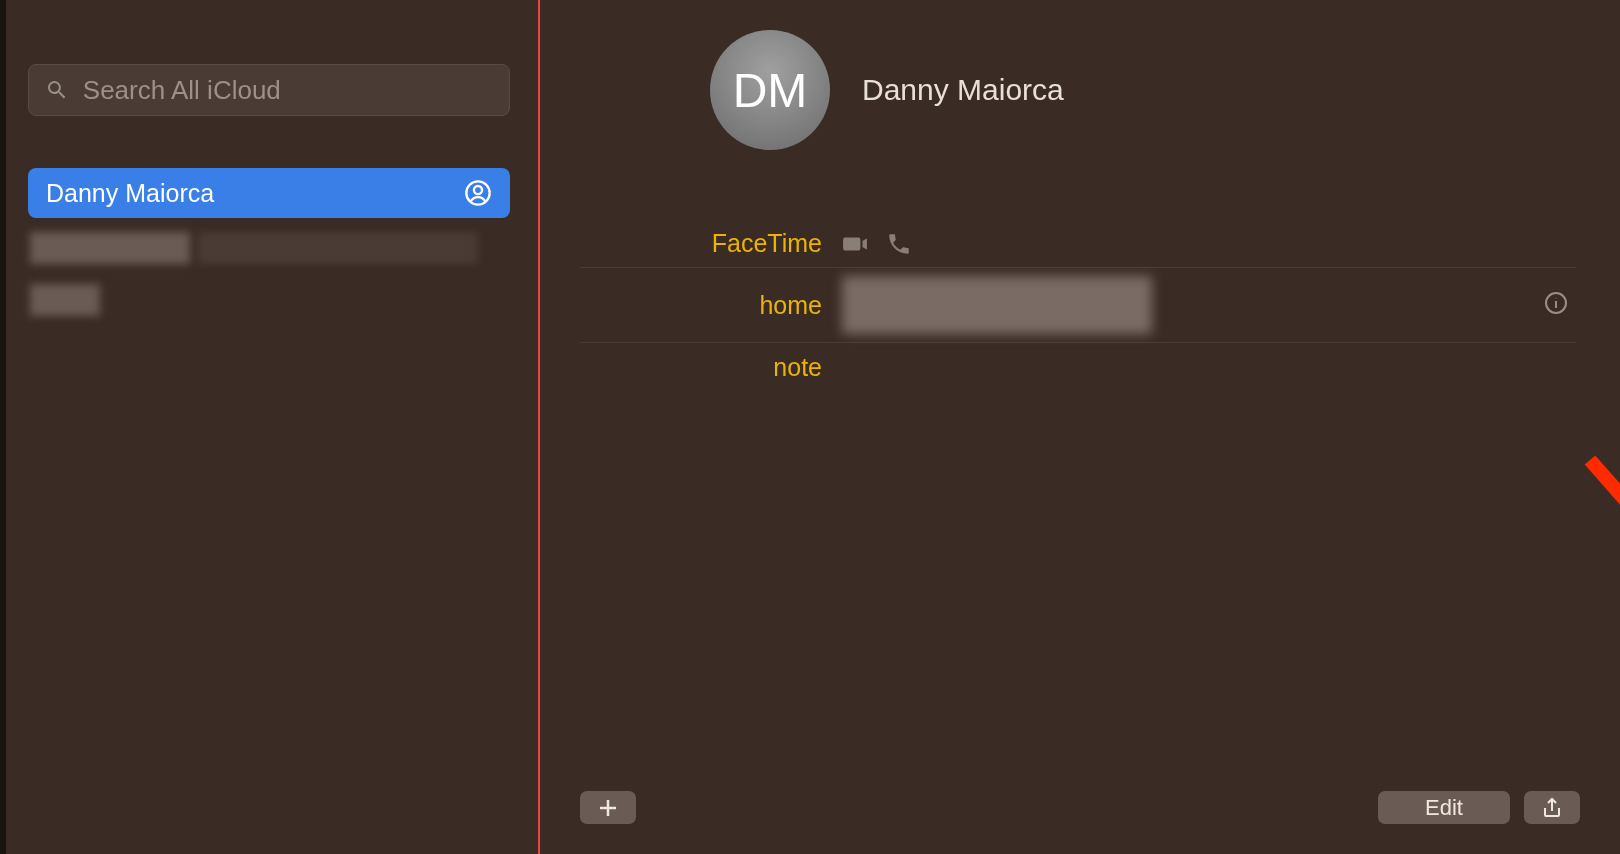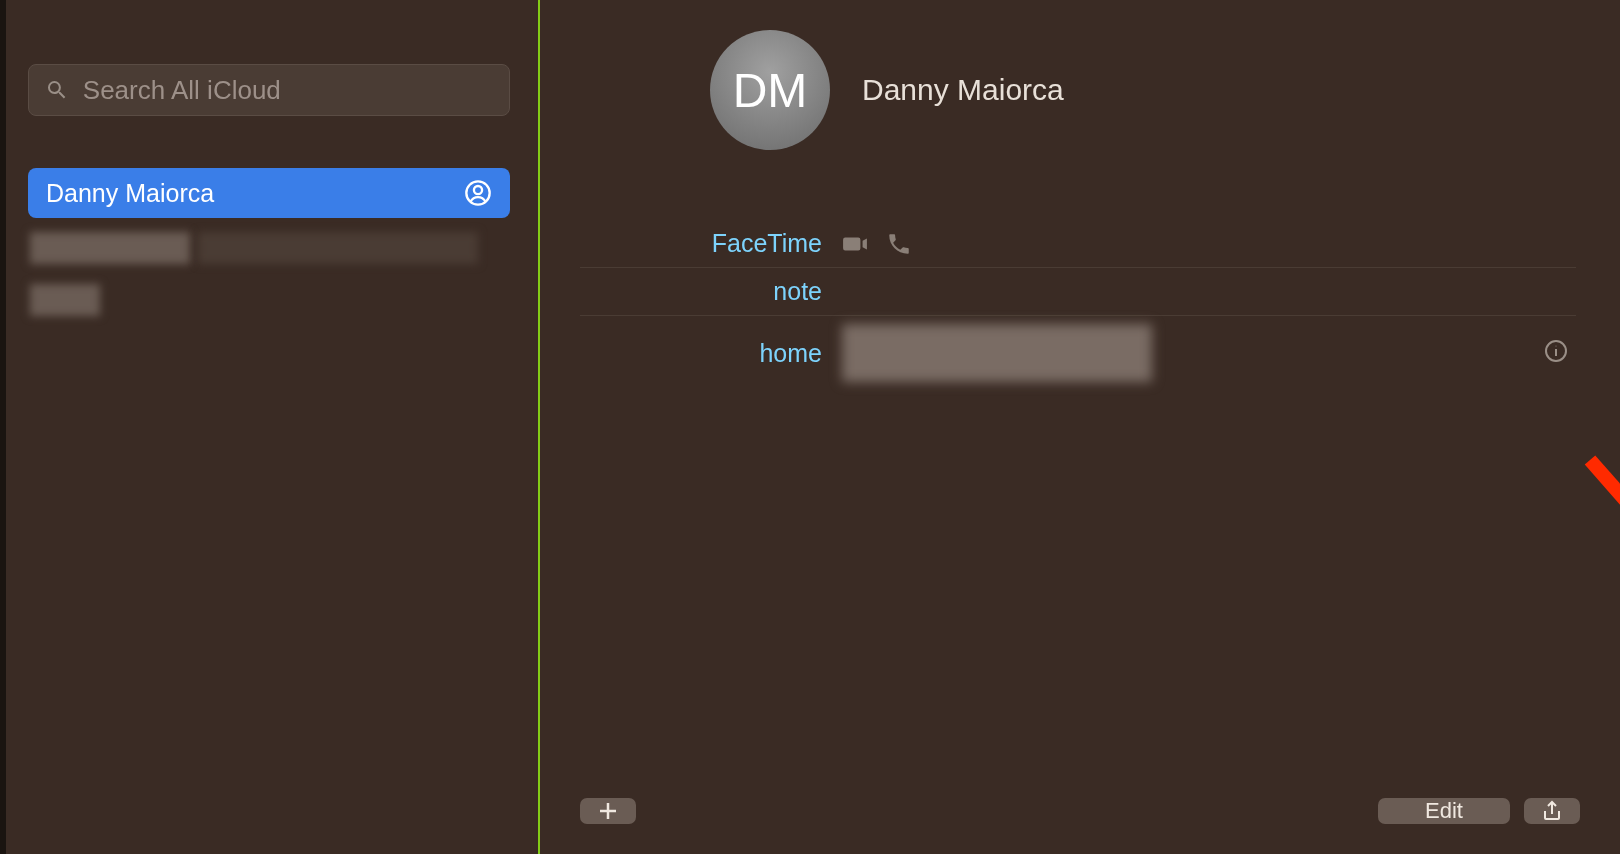--- a/index.html
+++ b/index.html
@@ -12,21 +12,21 @@
       background: #3a2b24;
       color: #c8bfb8;
       width: 1620px;
       height: 854px;
       overflow: hidden;
       display: flex;
     }
     .sidebar {
       width: 540px;
       height: 100%;
-      border-right: 2px solid #84cc16;
+      border-right: 2px solid #ef4444;
       padding: 24px 28px 24px 28px;
       position: relative;
     }
     .sidebar::before {
       content: "";
       position: absolute;
       left: 0;
       top: 0;
       bottom: 0;
       width: 6px;
@@ -131,21 +131,21 @@
       padding: 8px 0;
       position: relative;
     }
     .detail-row:last-child {
       border-bottom: none;
     }
     .detail-label {
       width: 262px;
       text-align: right;
       padding-right: 20px;
-      color: #7dd3fc;
+      color: #eab308;
       font-size: 25px;
     }
     .detail-value {
       flex: 1;
       display: flex;
       align-items: center;
       gap: 18px;
     }
     .detail-value svg {
       width: 26px;
@@ -181,21 +181,21 @@
       align-items: center;
     }
     .footer-right {
       display: flex;
       gap: 14px;
     }
     .btn {
       background: #6a5c54;
       border: none;
       border-radius: 7px;
-      height: 26px;
+      height: 33px;
       display: flex;
       align-items: center;
       justify-content: center;
       color: #f0e8e0;
       font-size: 22px;
       cursor: pointer;
       padding: 0 22px;
     }
     .btn-icon {
       width: 56px;
@@ -256,37 +256,37 @@
     <div class="detail-row">
       <div class="detail-label">FaceTime</div>
       <div class="detail-value">
         <svg viewBox="0 0 24 24">
             <path d="M3 6h12a2 2 0 0 1 2 2v8a2 2 0 0 1-2 2H3a2 2 0 0 1-2-2V8a2 2 0 0 1 2-2zm16 3 4-2v10l-4-2V9z"></path>
           </svg>
         <svg viewBox="0 0 24 24">
             <path d="M6.6 10.8c1.4 2.8 3.8 5.1 6.6 6.6l2.2-2.2c.3-.3.7-.4 1-.2 1.1.4 2.4.6 3.6.6.6 0 1 .4 1 1V20c0 .6-.4 1-1 1C10.6 21 3 13.4 3 4c0-.6.4-1 1-1h3.4c.6 0 1 .4 1 1 0 1.2.2 2.5.6 3.6.1.4 0 .8-.2 1l-2.2 2.2z"></path>
           </svg>
       </div>
-    </div>
-    <div class="detail-row">
-      <div class="detail-label">note</div>
-      <div class="detail-value"></div>
     </div>
     <div class="detail-row" style="min-height:72px;">
       <div class="detail-label">home</div>
       <div class="detail-value">
         <div class="blur-value"></div>
       </div>
       <div class="info-icon">
         <svg viewBox="0 0 24 24">
             <circle cx="12" cy="12" r="10"></circle>
             <line x1="12" y1="10" x2="12" y2="17"></line>
             <circle cx="12" cy="7" r="0.5" fill="#9a8f87" stroke="none"></circle>
           </svg>
       </div>
+    </div>
+    <div class="detail-row">
+      <div class="detail-label">note</div>
+      <div class="detail-value"></div>
     </div>
   </div>
 
   <svg class="arrow" style="left:1030px;top:440px;width:320px;height:350px;" viewBox="0 0 320 350">
     <defs>
       <marker id="arrowhead" markerWidth="10" markerHeight="10" refX="6" refY="5" orient="auto">
         <path d="M0,0 L10,5 L0,10 Z" fill="#ff2a00"></path>
       </marker>
     </defs>
     <line x1="20" y1="20" x2="270" y2="305" stroke="#ff2a00" stroke-width="14" marker-end="url(#arrowhead)"></line>

